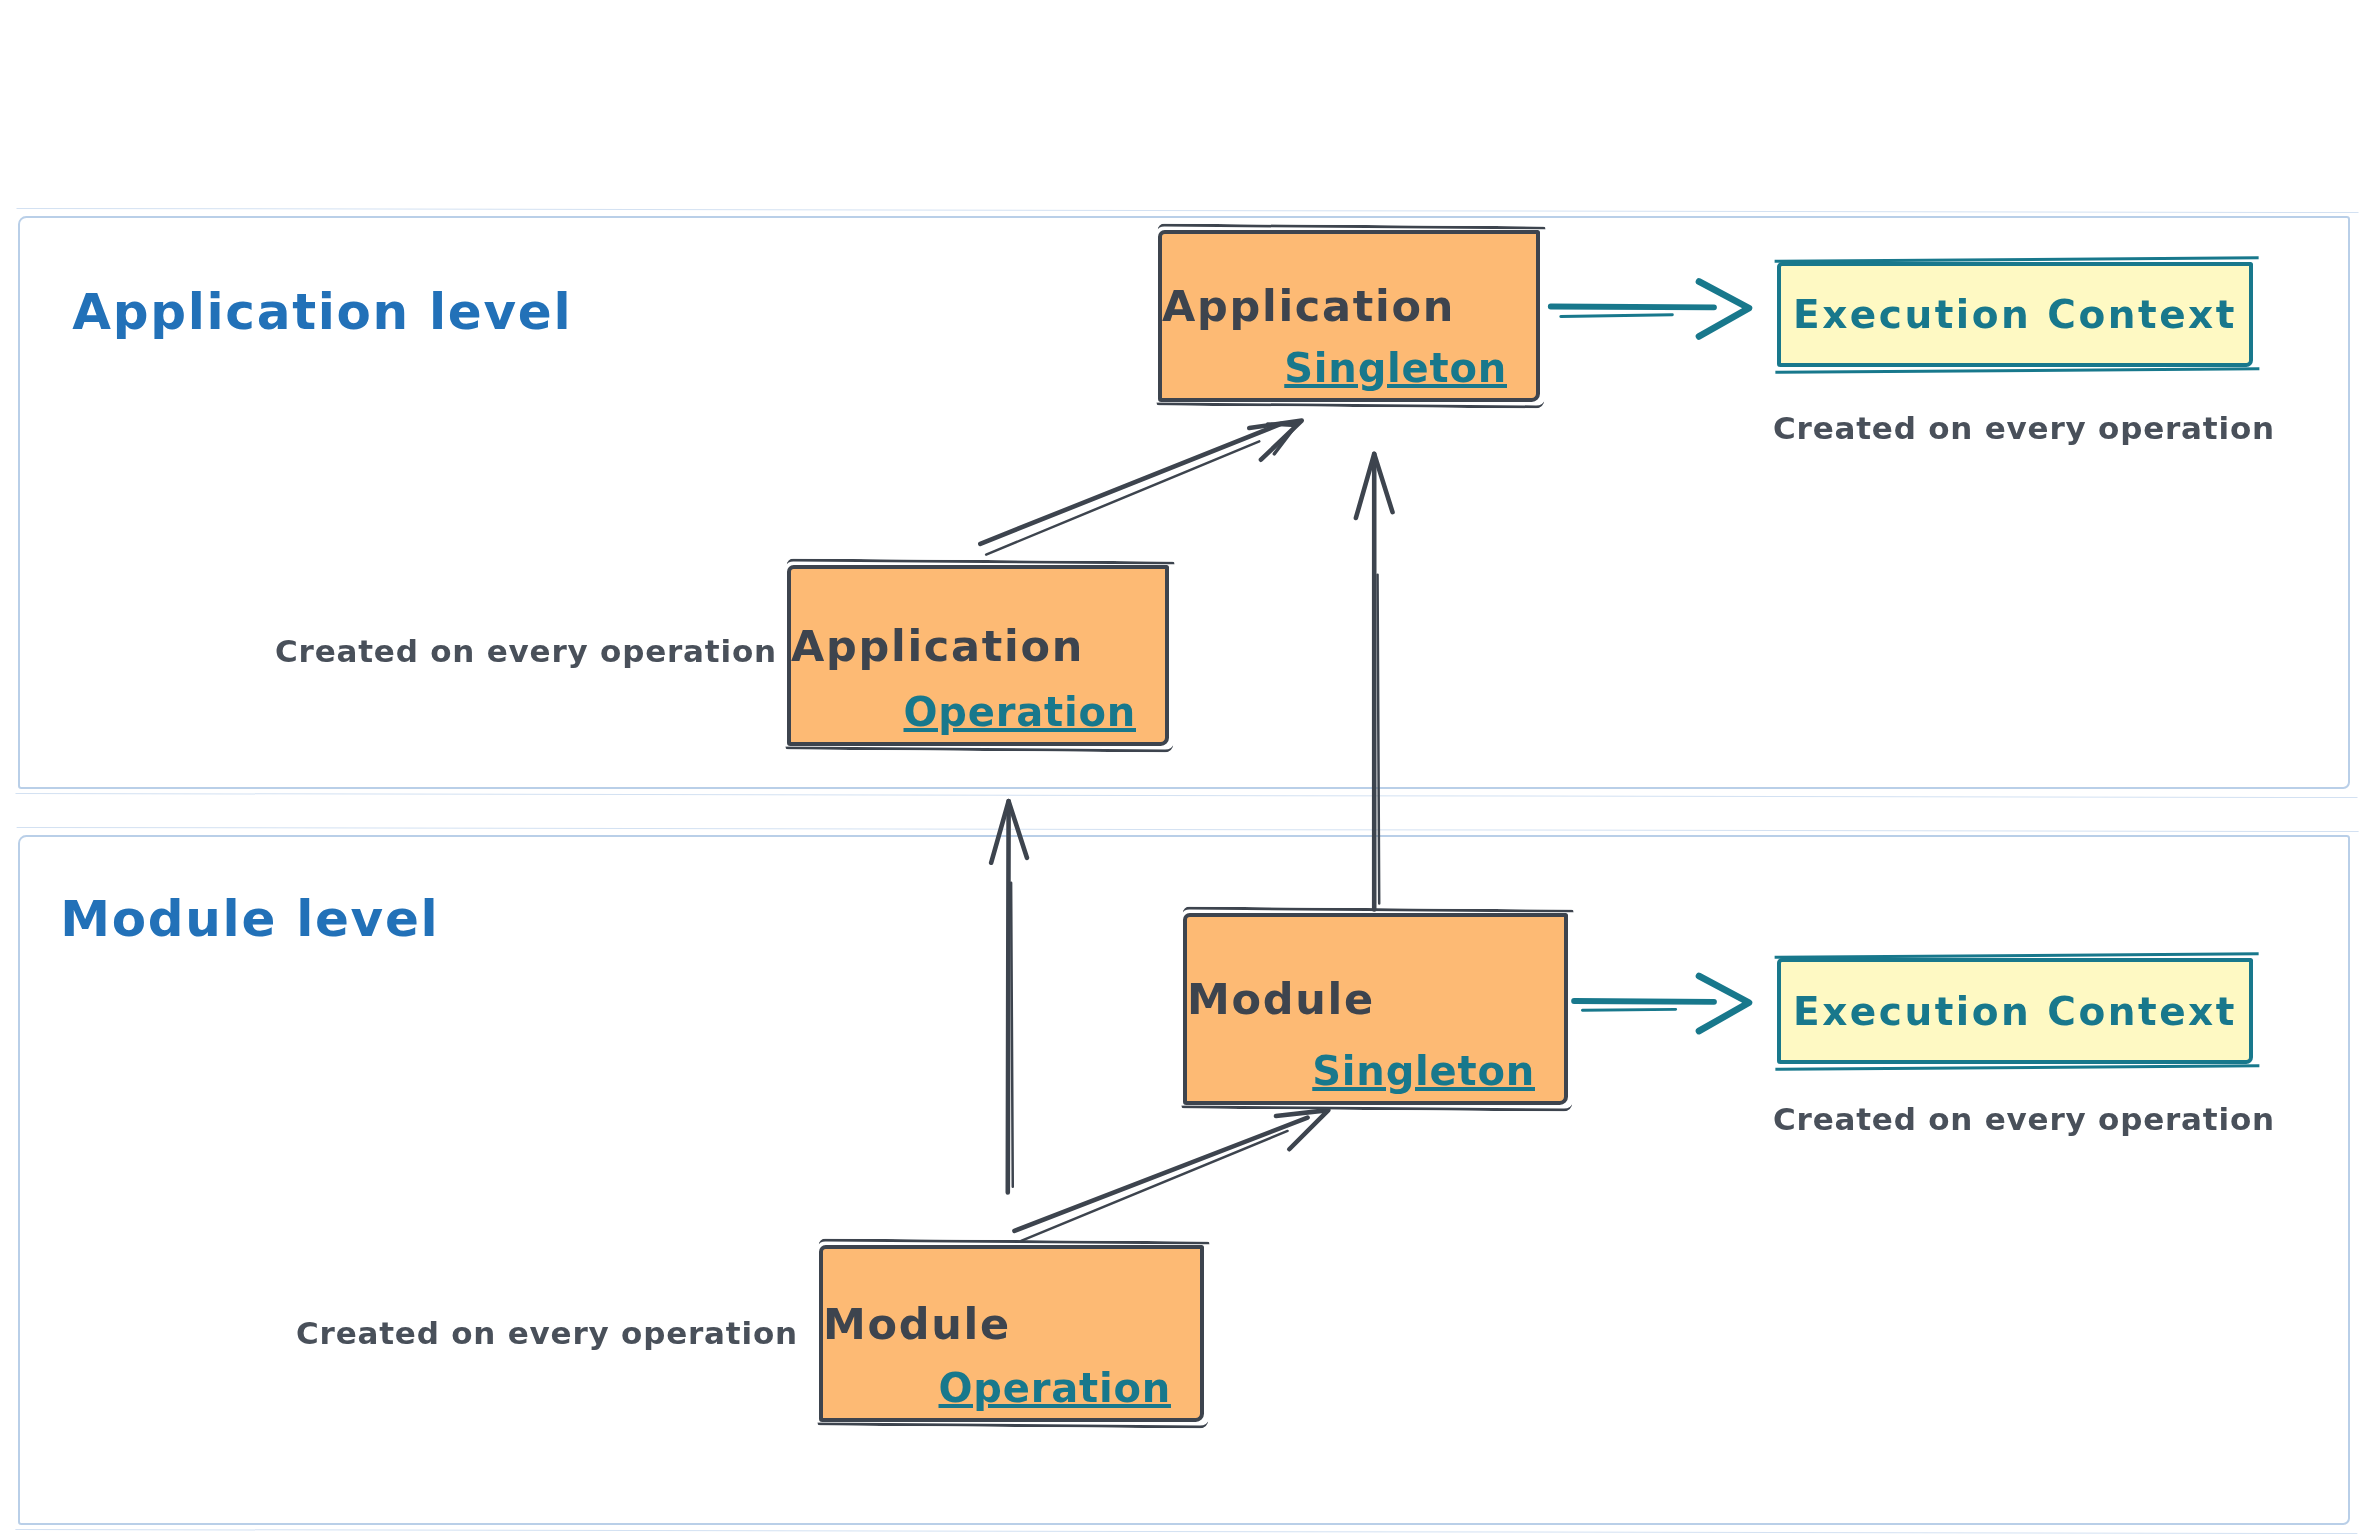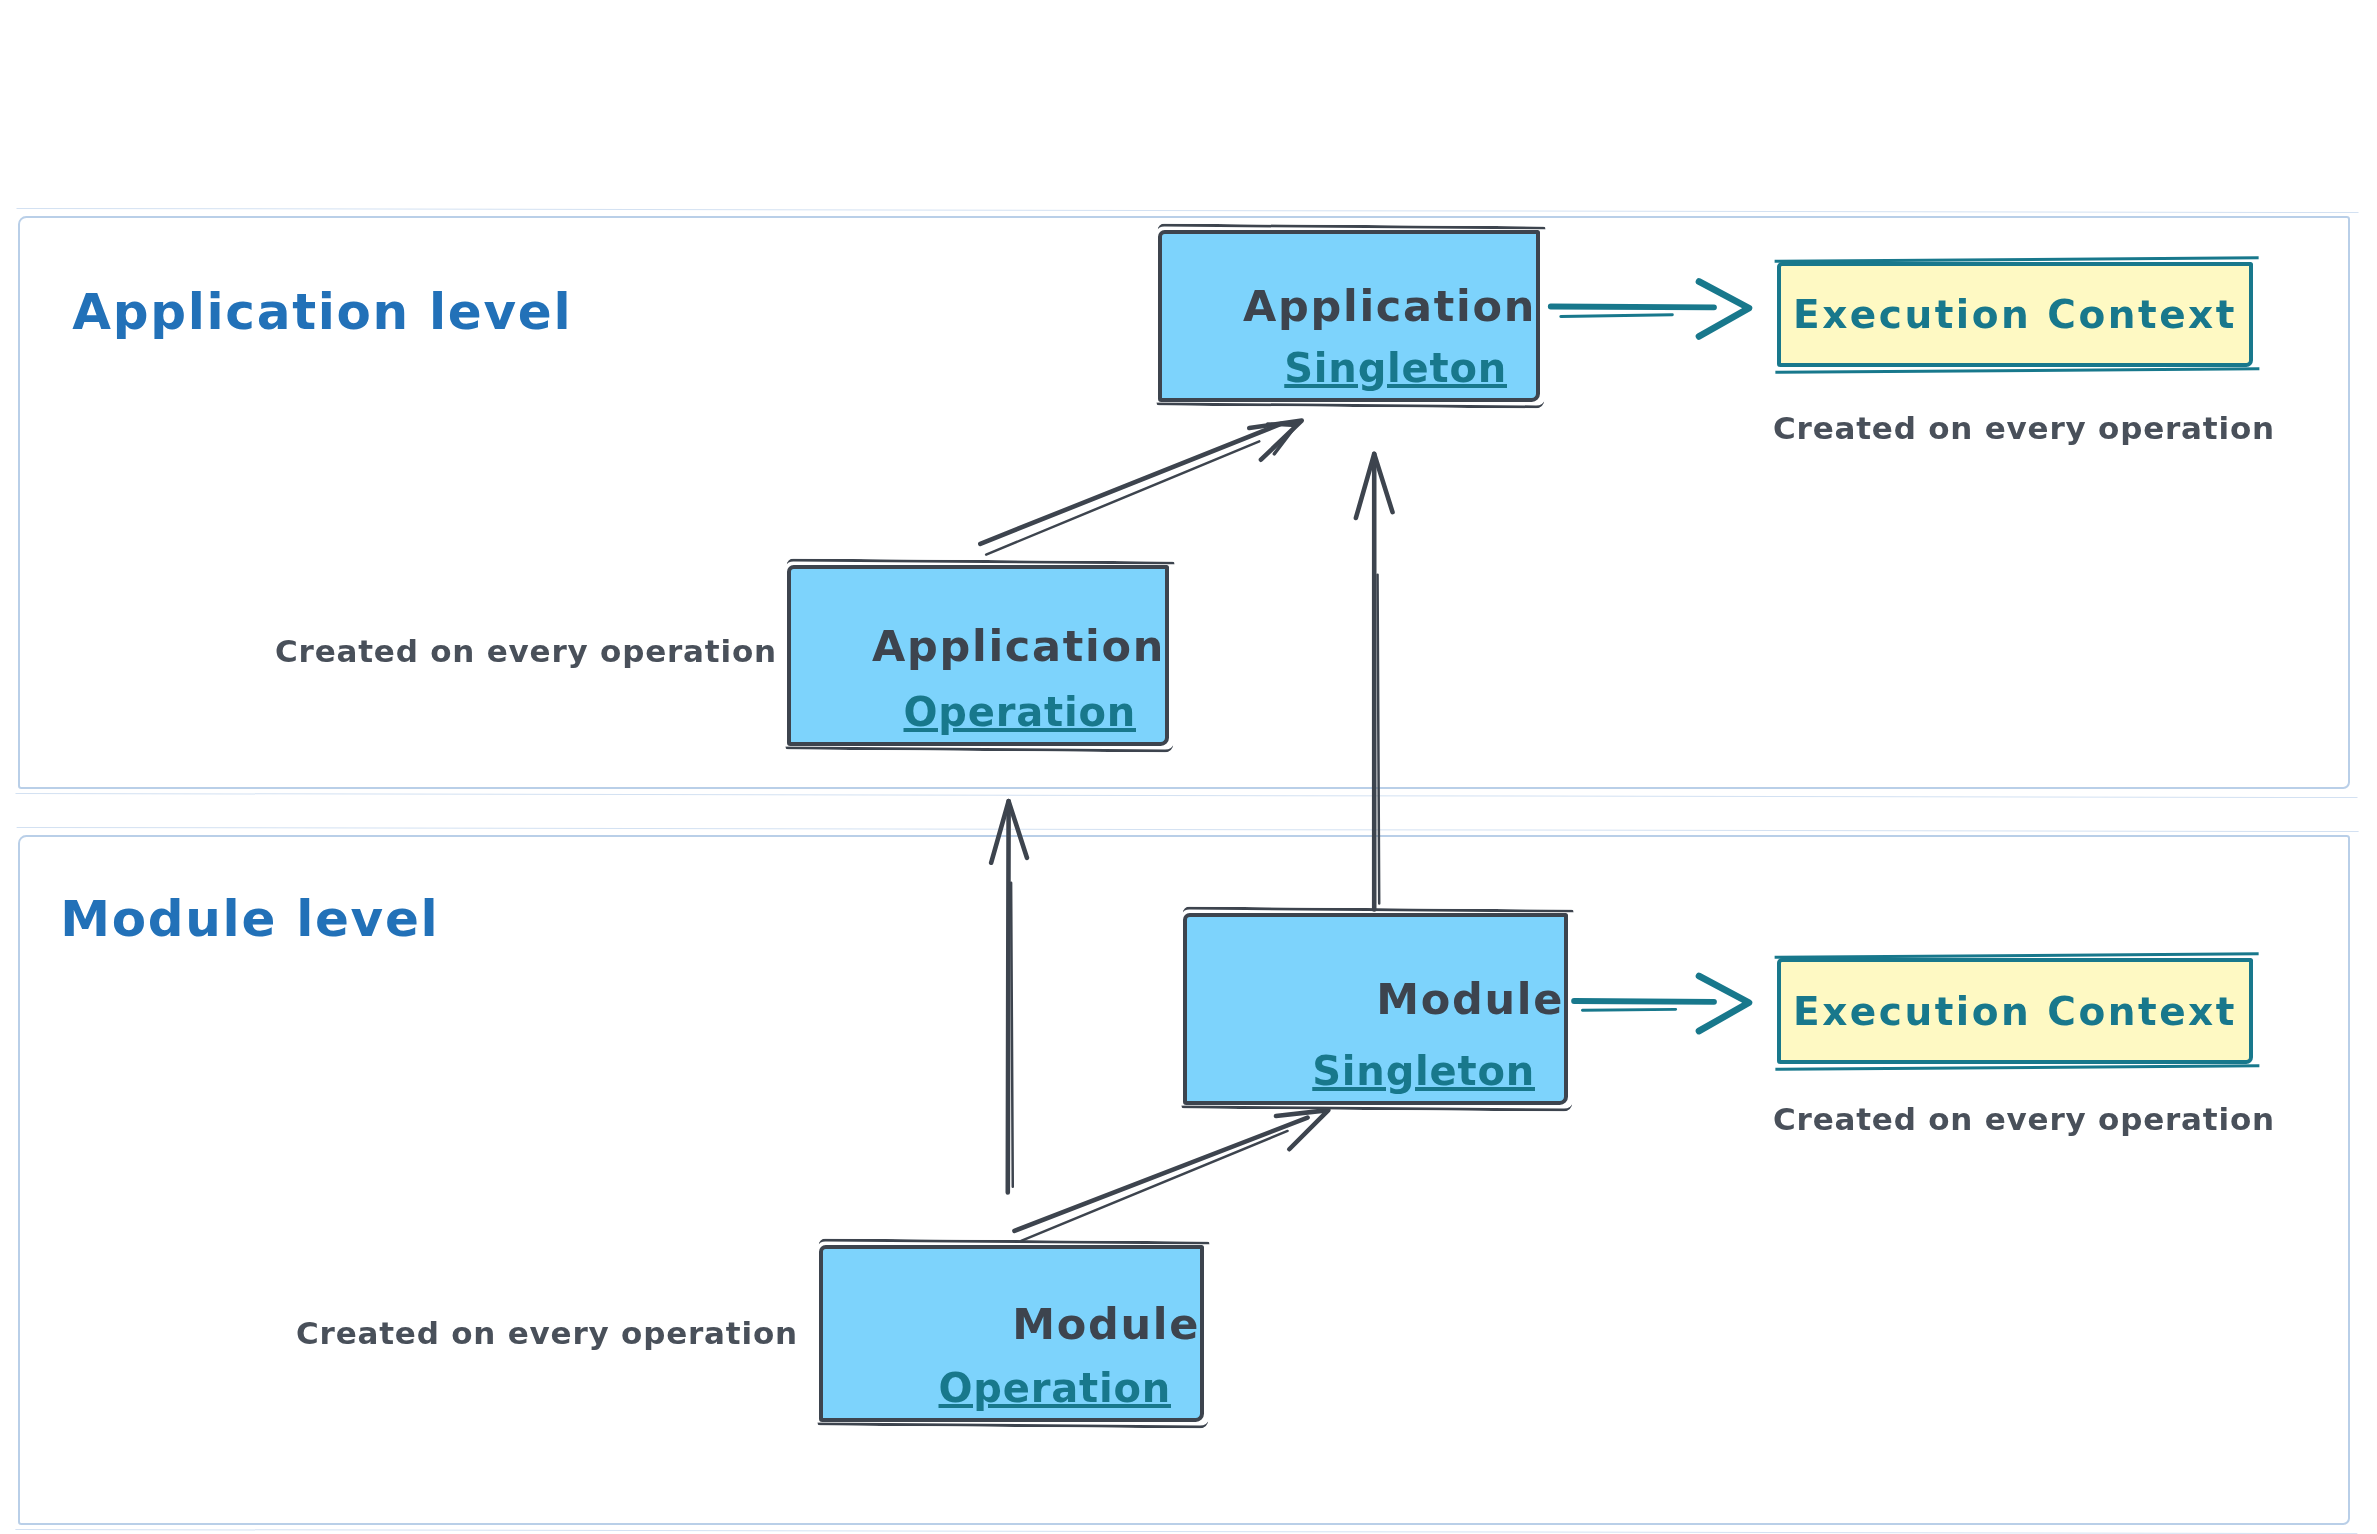--- a/index.html
+++ b/index.html
@@ -38,23 +38,23 @@
   #app-level{left:18.3px;top:184px;width:2332px;height:573px;margin-top:32px;}
   #module-level{left:18.3px;top:835px;width:2332px;height:690px;}
   .level-label{
     position:absolute;font-size:50px;font-weight:700;color:var(--blue);letter-spacing:1.7px;
   }
   #app-level .level-label{left:52px;top:65px;}
   #module-level .level-label{left:40px;top:53px;}
 
   
   .node{
-    position:absolute;border:4.2px solid var(--ink);background:#7dd3fc;
+    position:absolute;border:4.2px solid var(--ink);background:#fdba74;
     border-radius:6.7px 2.5px 8.3px 3.3px;
-    display:flex;align-items:center;justify-content:flex-end;
+    display:flex;align-items:center;justify-content:flex-start;
   }
   .node::after{
     content:"";position:absolute;left:-5px;right:-9.2px;top:-9.2px;bottom:-9.2px;
     border-top:3.3px solid var(--ink);border-bottom:3.3px solid var(--ink);
     transform:rotate(0.45deg);pointer-events:none;border-radius:inherit;
   }
   .node-title{
     font-size:43px;font-weight:600;color:var(--ink);letter-spacing:1.7px;
     transform:translateY(-10px);
   }

